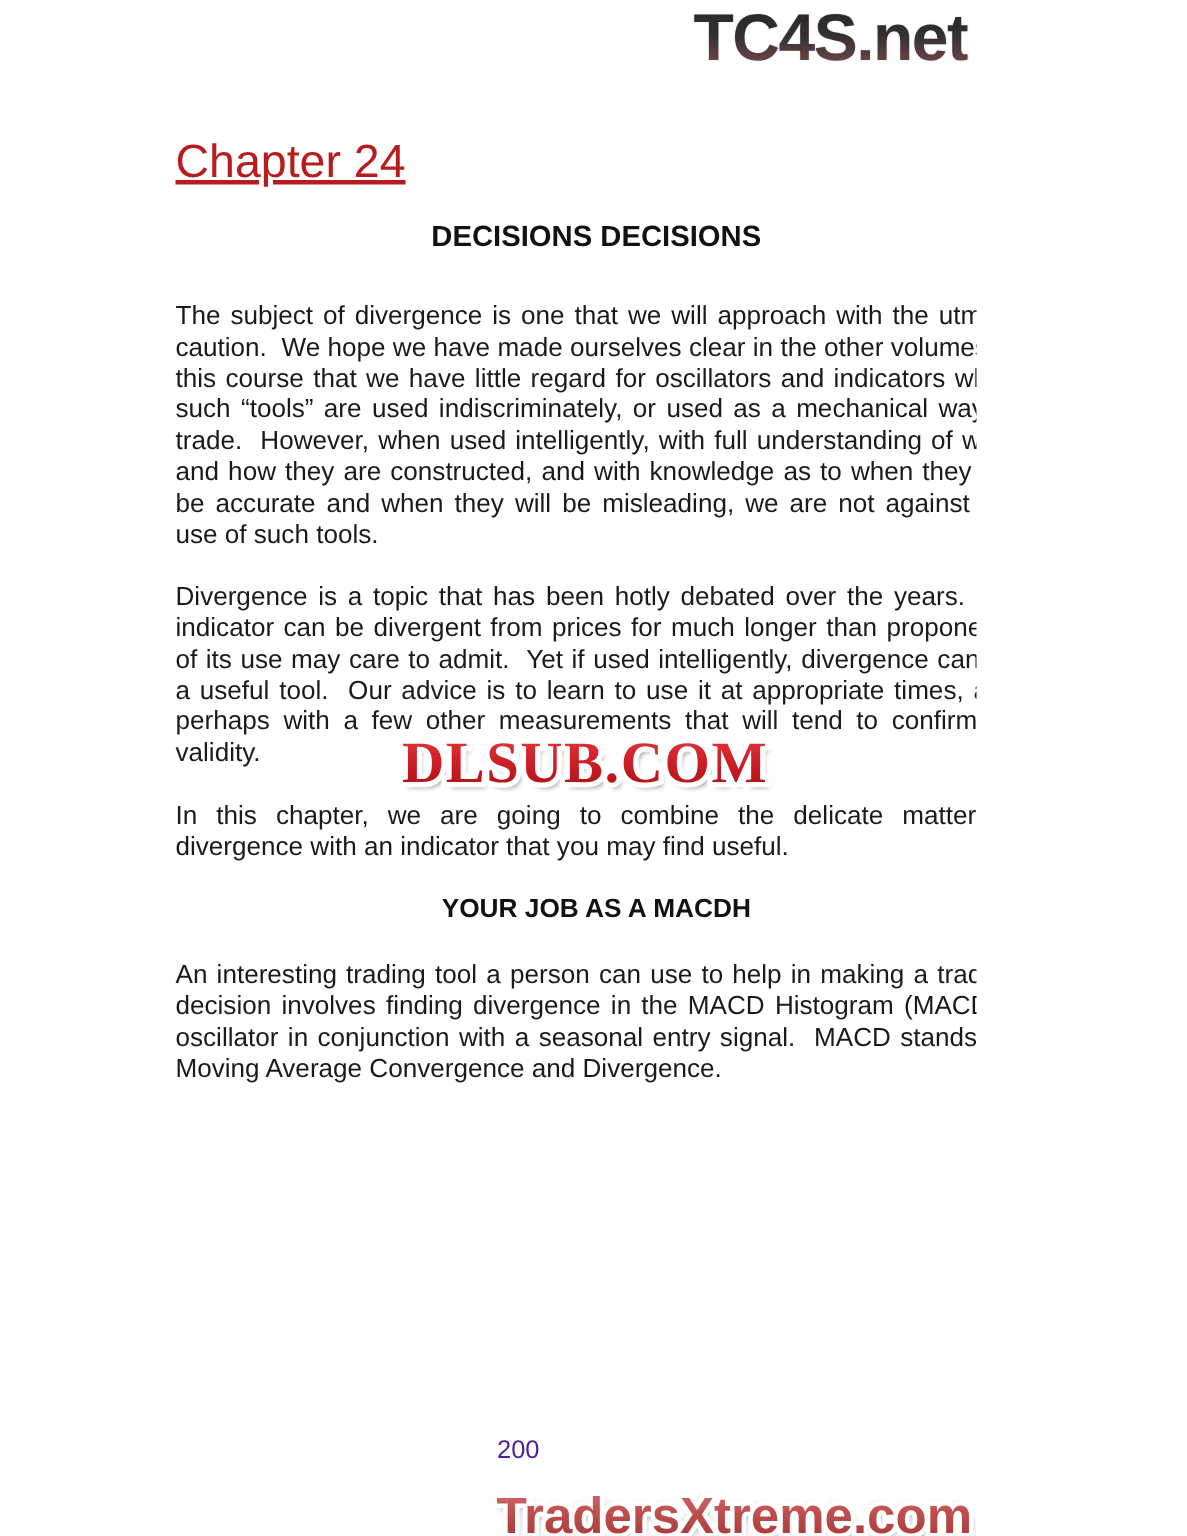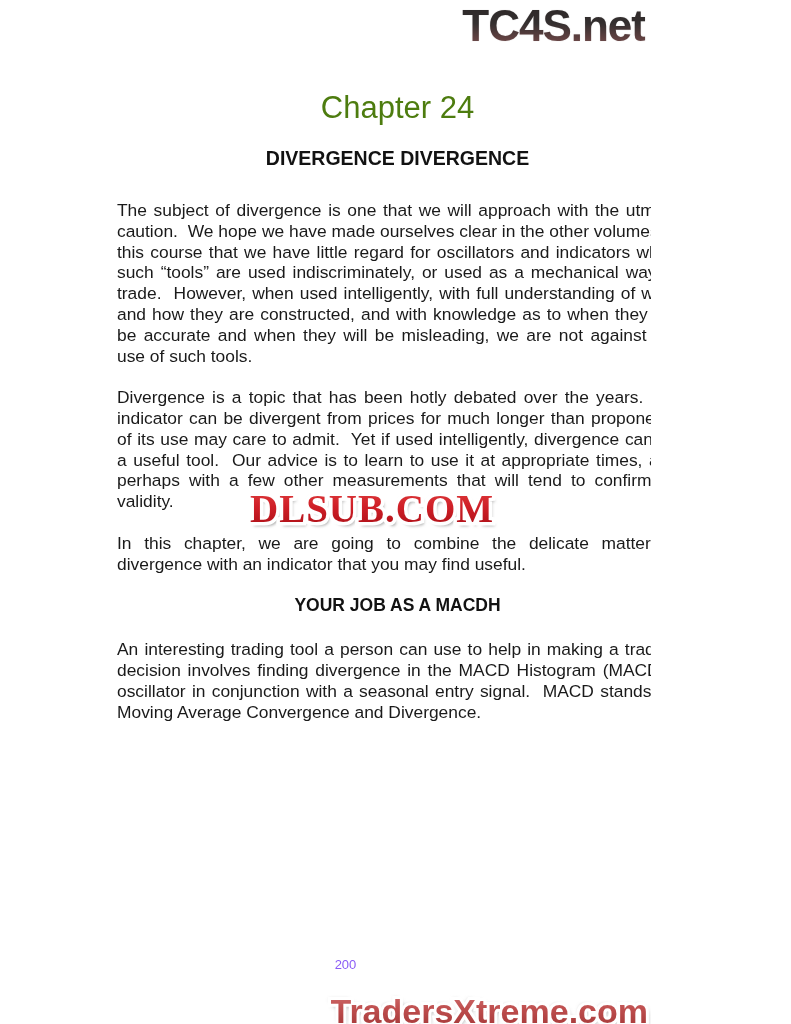--- a/index.html
+++ b/index.html
@@ -35,24 +35,25 @@
   .content {
     position: absolute;
     left: 117px;
     top: 0;
     width: 561px;
     color: #171717;
   }
 
   .chapter-title {
     margin: 90px 0 0 0;
-    text-align: center;
+    text-align: left;
     font-size: 31px;
     font-weight: normal;
-    color: #4d7c0f;
+    color: #b91c1c;
+    text-decoration: underline;
   }
 
   .section-heading {
     margin: 21px 0 0 0;
     text-align: center;
     font-size: 19.5px;
     font-weight: bold;
     color: #121212;
   }
 
@@ -71,21 +72,21 @@
     margin: 0 0 23px 0;
     text-align: center;
     font-size: 17.5px;
     font-weight: bold;
     color: #121212;
   }
 
   
   .watermark {
     position: absolute;
-    left: 250px;
+    left: 268px;
     top: 486px;
     width: 300px;
     height: 52px;
     pointer-events: none;
   }
   .watermark .wm-layer {
     position: absolute;
     left: 0;
     top: 0;
     white-space: nowrap;
@@ -105,22 +106,22 @@
     background-clip: text;
     color: transparent;
   }
 
   .page-number {
     position: absolute;
     left: 0;
     right: 0;
     top: 957px;
     text-align: center;
-    font-size: 13px;
-    color: #8b5cf6;
+    font-size: 17px;
+    color: #4c1d95;
     margin-left: 40px;
   }
 
   
   .bottom-logo {
     position: absolute;
     right: 3px;
     top: 976px;
     height: 46px;
   }
@@ -149,21 +150,21 @@
 </head>
 <body>
 
 <div class="page">
 
   <div class="top-logo">TC4S.net</div>
 
   <div class="content">
     <h1 class="chapter-title">Chapter 24</h1>
 
-    <h2 class="section-heading">DIVERGENCE DIVERGENCE</h2>
+    <h2 class="section-heading">DECISIONS DECISIONS</h2>
 
     <div class="body-copy">
       <p class="first">The subject of divergence is one that we will approach with the utmost caution.&nbsp; We hope we have made ourselves clear in the other volumes of this course that we have little regard for oscillators and indicators when such “tools” are used indiscriminately, or used as a mechanical way to trade.&nbsp; However, when used intelligently, with full understanding of what and how they are constructed, and with knowledge as to when they will be accurate and when they will be misleading, we are not against the use of such tools.</p>
 
       <p>Divergence is a topic that has been hotly debated over the years.&nbsp; An indicator can be divergent from prices for much longer than proponents of its use may care to admit.&nbsp; Yet if used intelligently, divergence can be a useful tool.&nbsp; Our advice is to learn to use it at appropriate times, and perhaps with a few other measurements that will tend to confirm its validity.</p>
 
       <p>In this chapter, we are going to combine the delicate matter of divergence with an indicator that you may find useful.</p>
 
       <h3 class="sub-heading">YOUR JOB AS A MACDH</h3>
 

